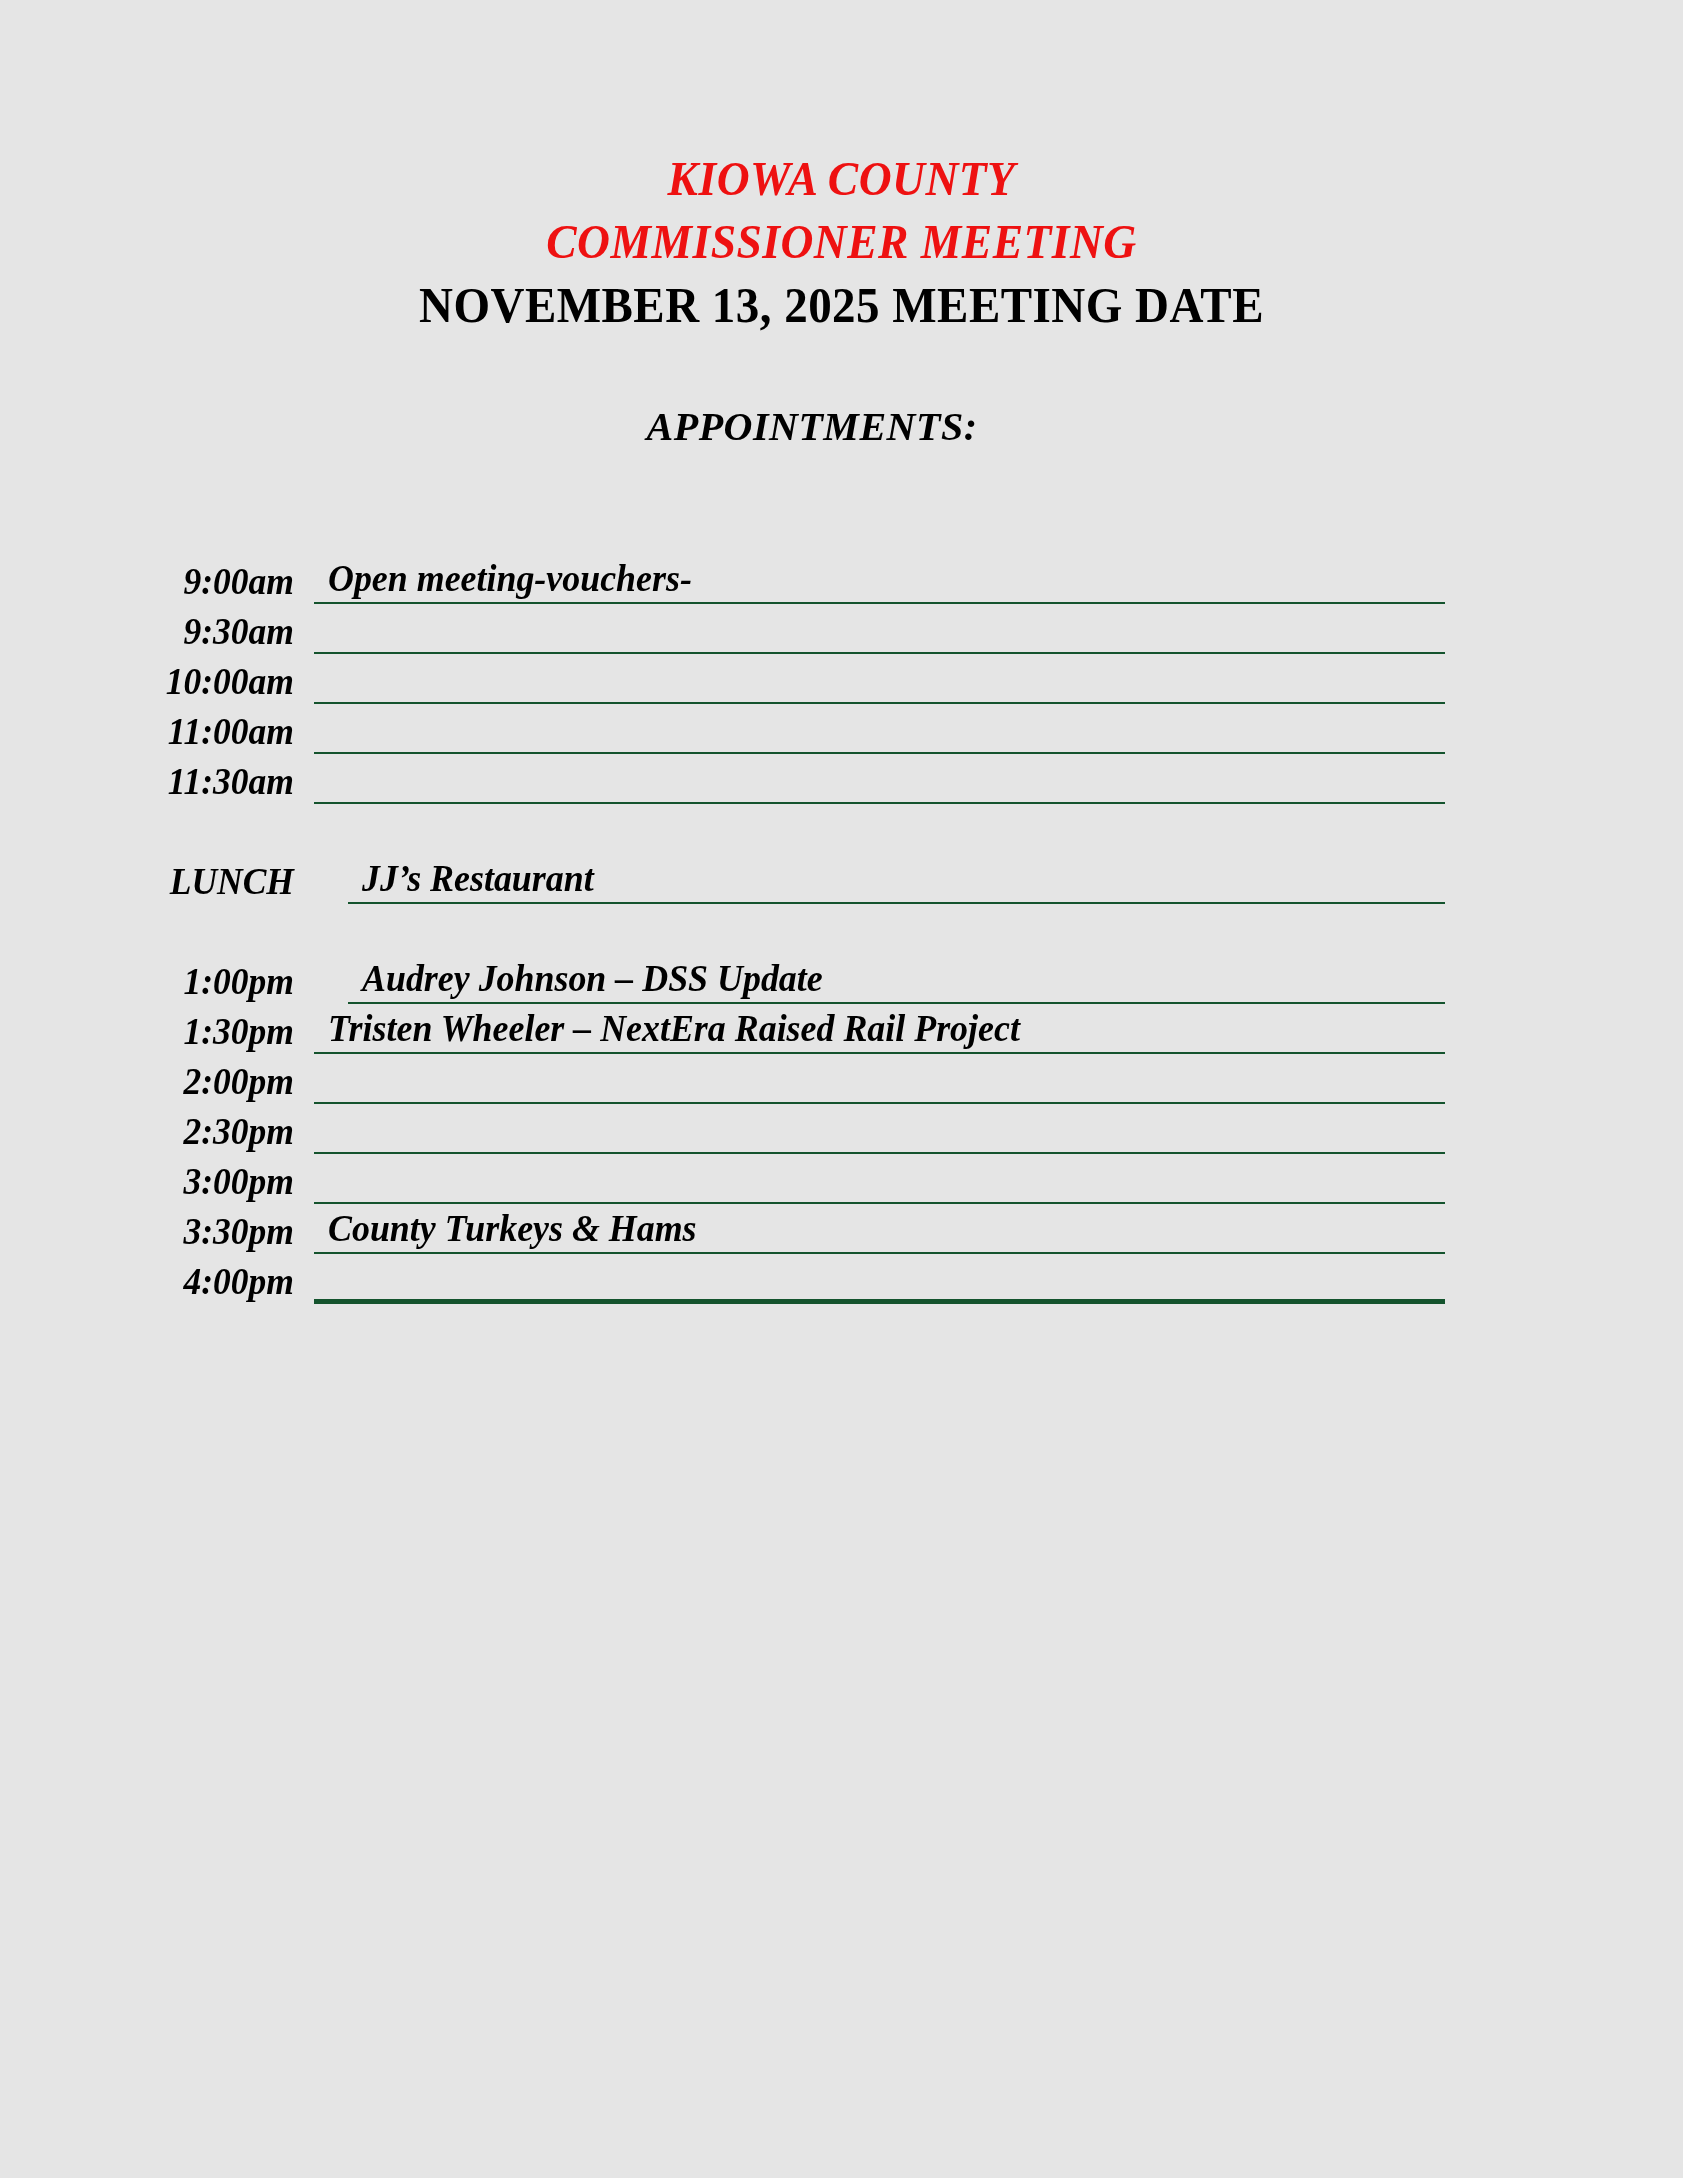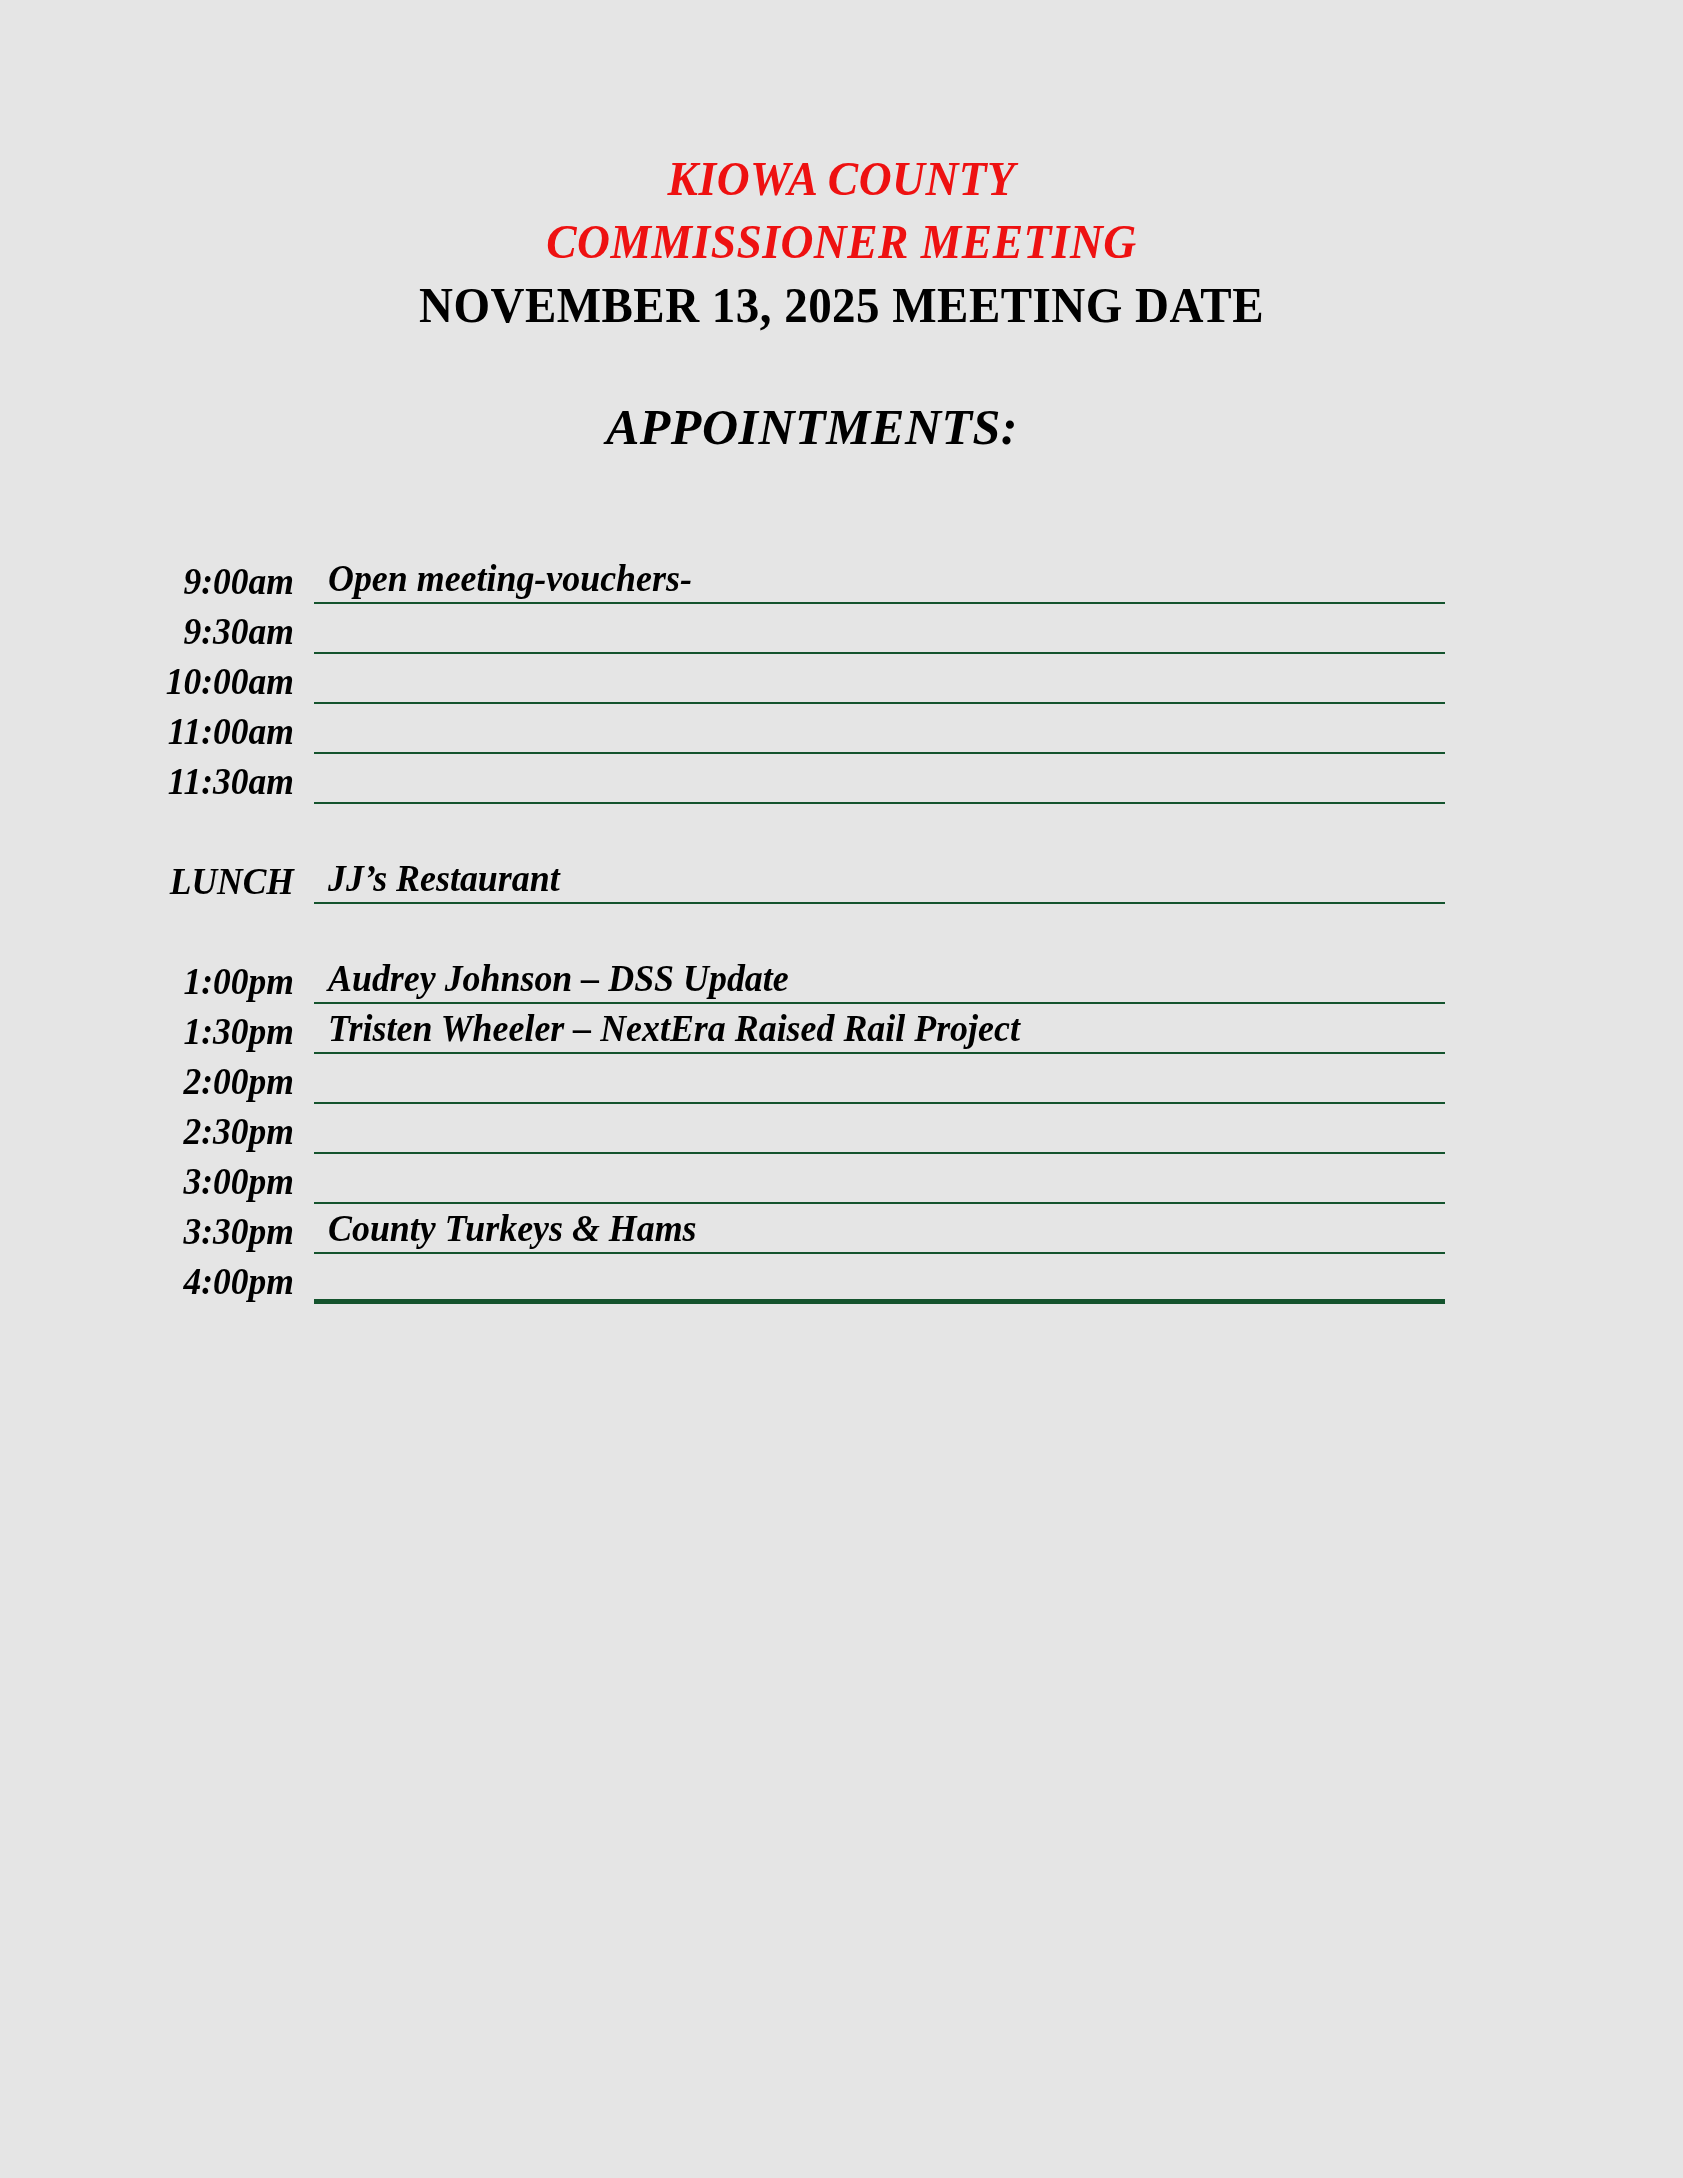--- a/index.html
+++ b/index.html
@@ -58,21 +58,21 @@
   }
 
   .appointments-heading {
     position: absolute;
     top: 403px;
     left: 0;
     width: 1683px;
     text-align: center;
     font-weight: bold;
     font-style: italic;
-    font-size: 50px;
+    font-size: 40px;
     line-height: 48px;
     letter-spacing: 0.5px;
     white-space: nowrap;
   }
   .appointments-heading .txt {
     display: inline-block;
     margin-left: -59px;
   }
 
   
@@ -86,20 +86,21 @@
   .sched-row {
     display: flex;
     align-items: flex-end;
     height: 50px;
     padding-left: 116px;
     box-sizing: border-box;
   }
 
   .sched-row.gap-before {
     margin-top: 50px;
+    gap: 34px;
   }
 
   .time-cell {
     width: 178px;
     flex: 0 0 178px;
     text-align: right;
     font-weight: bold;
     font-style: italic;
     font-size: 37px;
     line-height: 44px;

